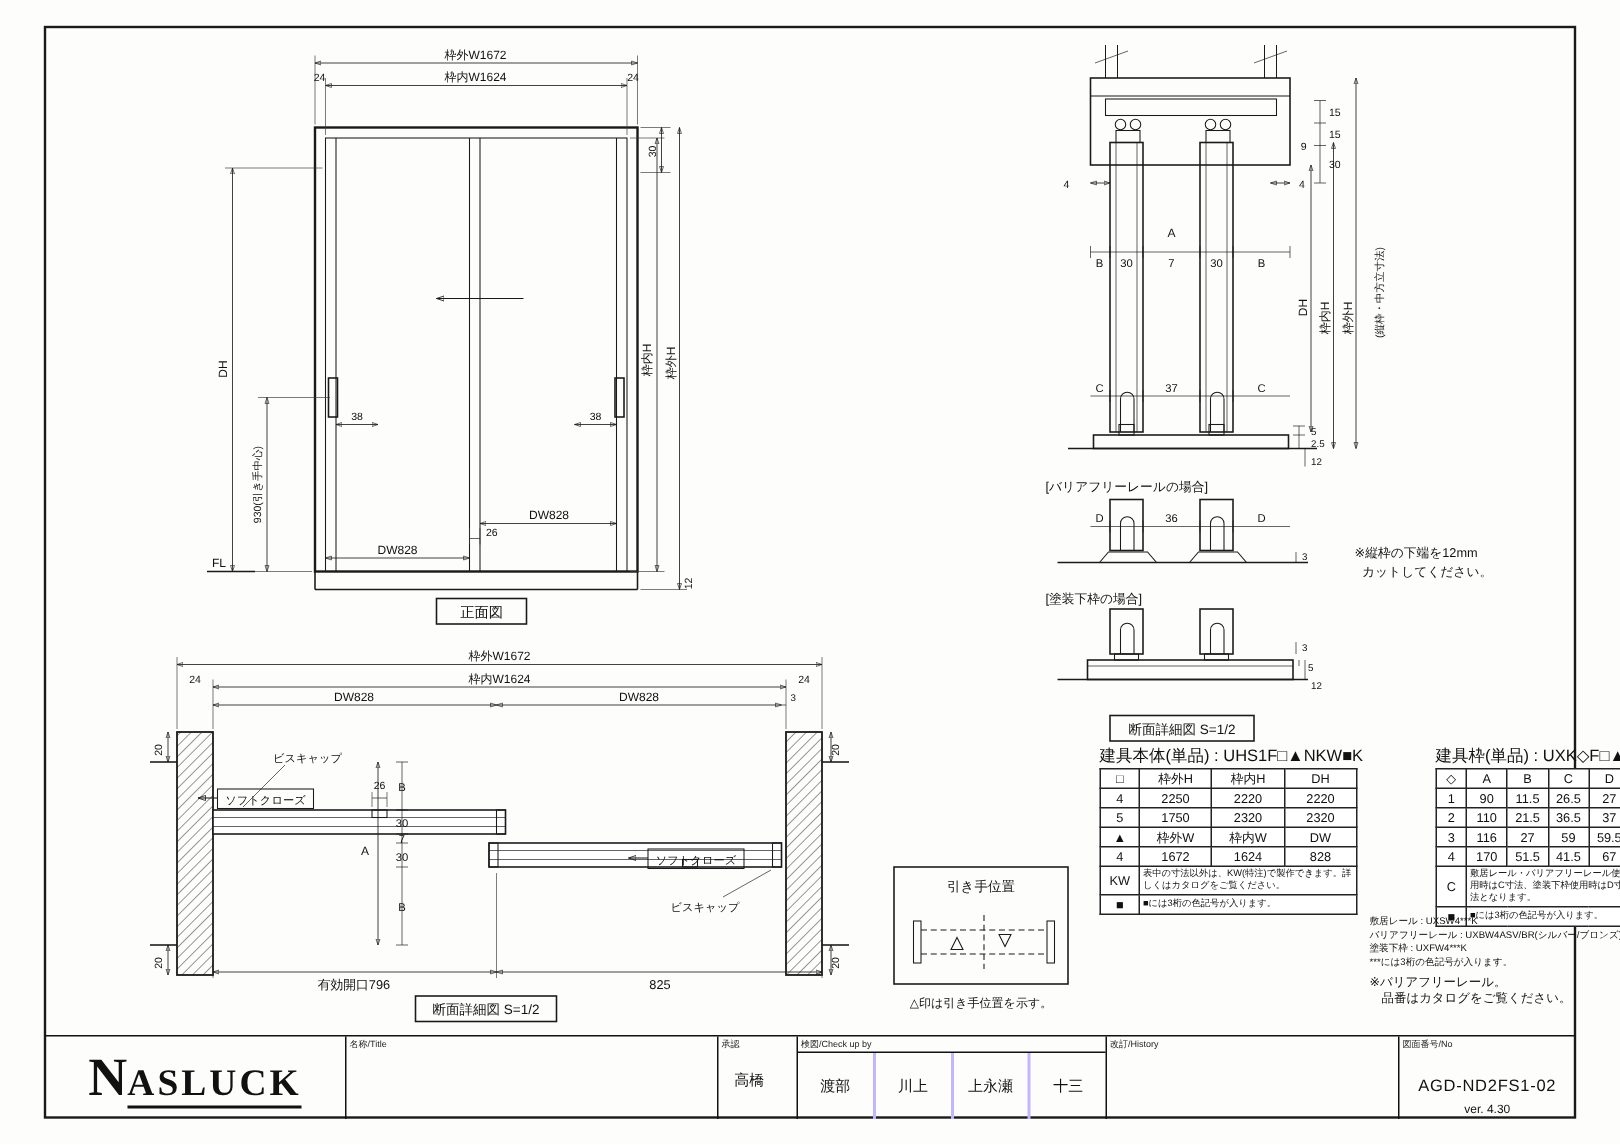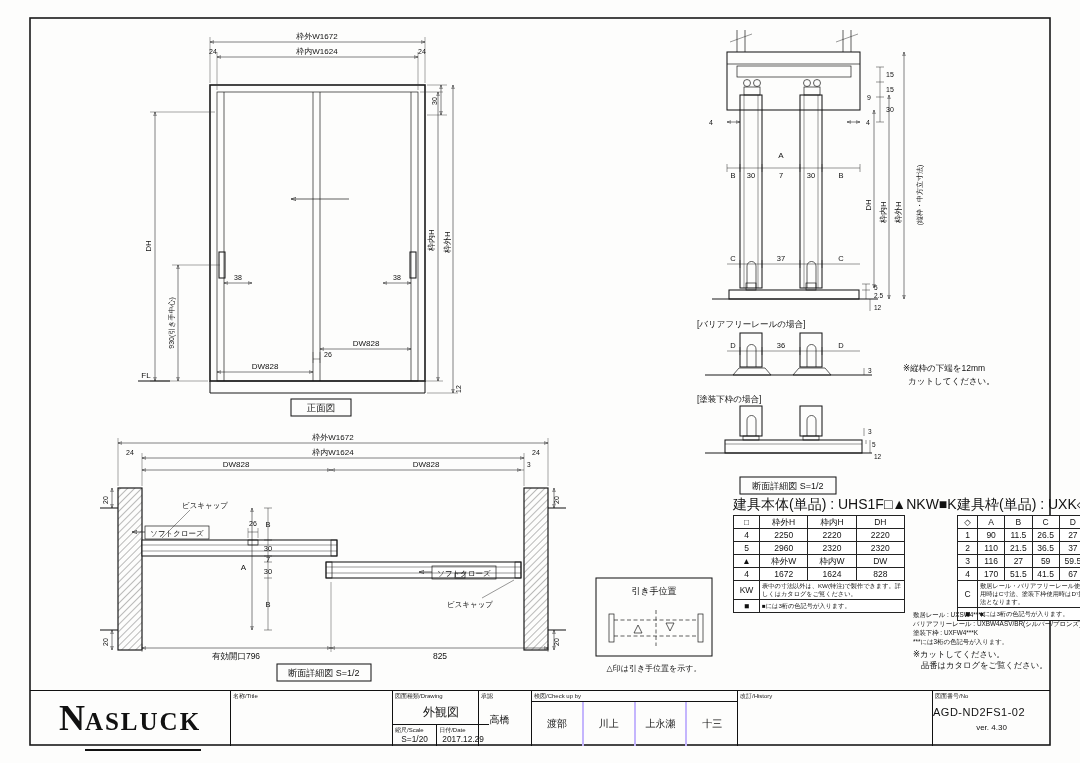--- a/index.html
+++ b/index.html
@@ -14,49 +14,49 @@
   .me{stroke-width:0.7; marker-end:url(#ar);}
   .dash{stroke-dasharray:4 2.5; stroke-width:0.7;}
   .fillw{fill:#fff;}
   .hatchf{fill:url(#hatch); stroke-width:1.2;}
   svg text { fill:#111; stroke:none; text-anchor:middle; font-size:8px;
              font-family:"Liberation Sans","DejaVu Sans",sans-serif; }
   .f65{font-size:6.5px}.f7{font-size:7px}.f75{font-size:7.5px}.f8{font-size:8px}
   .f85{font-size:8.5px}.f9{font-size:9px}.f95{font-size:9.5px}
   .ta-s{text-anchor:start}.ta-e{text-anchor:end}
   .abs{position:absolute;}
-  .tbl-title{font-size:14px; margin-bottom:1px; white-space:nowrap;}
+  .tbl-title{font-size:11px; margin-bottom:1px; white-space:nowrap;}
   .dtable{border-collapse:collapse; table-layout:fixed; width:100%; background:#fff;}
   .dtable td{border:1px solid #222; font-size:8.5px; text-align:center; height:13px;
              padding:0 1px; line-height:1.05; overflow:hidden;}
   .dtable td.tiny{font-size:6.2px; text-align:left; line-height:1.3; padding:1px 2px; height:auto;}
   .pn{font-size:6.4px; line-height:9px; white-space:nowrap;}
   .pn2{font-size:8.3px; line-height:11px; white-space:nowrap;}
   #tblock{border-top:1.5px solid #111;}
   .tb-cell{position:absolute; top:0; height:55px; border-left:1px solid #111;}
   .tb-cell.first{border-left:none;}
   .tb-label{position:absolute; top:1px; left:2px; font-size:6px; white-space:nowrap; color:#222;}
   .tb-label2{position:absolute; top:1px; left:2px; font-size:6px; white-space:nowrap; color:#222;}
   .logo{text-align:center; margin-top:9px; font-family:"Liberation Serif","DejaVu Serif",serif; font-weight:bold;}
   .ln{font-size:36px; line-height:36px;}
-  .lr{font-size:25px; letter-spacing:2px; border-bottom:2.5px solid #111; padding-bottom:14px;}
+  .lr{font-size:25px; letter-spacing:2px; border-bottom:2.5px solid #111; padding-bottom:1px;}
   .nm-grp{text-align:center; font-size:8.3px; line-height:12px;}
   .nm-top{margin-top:6px; border-bottom:1px solid #111; padding-bottom:1px;}
   .nm-bot{padding-top:1px;}
   .dw-val{text-align:center; font-size:12px; margin-top:13px;}
   .dw-sub{position:absolute; bottom:0; left:0; right:0; height:22px; border-top:1px solid #111; display:flex;}
   .dw-sc{flex:1; position:relative;}
   .dw-dt{flex:1.2; border-left:1px solid #111; position:relative;}
   .dw-v{text-align:center; margin-top:9px; font-size:8.3px;}
   .ap-val{text-align:center; margin-top:22px; font-size:10px;}
   .chk-head{height:11px; border-bottom:1px solid #111; position:relative;}
   .chk-names{display:flex; height:44px;justify-content:center;}
   .chk{flex:1; border-left:2px solid #c4b5fd; text-align:center; padding-top:15px; font-size:10px;}
   .chk.first{border-left:none;}
-  .no-val{text-align:left; margin-top:15px; font-size:11px; letter-spacing:0.5px;}
+  .no-val{text-align:center; margin-top:27px; font-size:11px; letter-spacing:0.5px;}
   .no-ver{text-align:center; margin-top:5px; font-size:8px;}
 </style>
 </head>
 <body>
 
 <div id="stage">
 
 <svg width="1080" height="763" viewBox="0 0 1080 763">
   <defs>
     <marker id="ar" viewBox="0 0 10 10" refX="9.5" refY="5" markerWidth="8" markerHeight="8" orient="auto-start-reverse">
@@ -363,21 +363,21 @@
       <td>DH</td>
     </tr>
     <tr>
       <td>4</td>
       <td>2250</td>
       <td>2220</td>
       <td>2220</td>
     </tr>
     <tr>
       <td>5</td>
-      <td>2960</td>
+      <td>1750</td>
       <td>2320</td>
       <td>2320</td>
     </tr>
     <tr>
       <td>▲</td>
       <td>枠外W</td>
       <td>枠内W</td>
       <td>DW</td>
     </tr>
     <tr>
@@ -454,44 +454,30 @@
     </tr>
   </tbody>
       </table>
 </div>
 
 <div class="abs" style="left:913px; top:610px; width:140px;">
   <div class="pn">敷居レール : UXSW4***K</div>
   <div class="pn">バリアフリーレール : UXBW4ASV/BR(シルバー/ブロンズ)</div>
   <div class="pn">塗装下枠 : UXFW4***K</div>
   <div class="pn">***には3桁の色記号が入ります。</div>
-  <div class="pn2" style="margin-top:3px;">※カットしてください。</div>
+  <div class="pn2" style="margin-top:3px;">※バリアフリーレール。</div>
   <div class="pn2" style="padding-left:8px;">品番はカタログをご覧ください。</div>
 </div>
 
 <div id="tblock" class="abs" style="left:30px; top:690px; width:1020px; height:55px;">
   <div class="tb-cell first" style="left:0; width:200px;">
     <div class="logo"><span class="ln">N</span><span class="lr">ASLUCK</span></div>
   </div>
   <div class="tb-cell" style="left:200px; width:162px;">
     <span class="tb-label">名称/Title</span>
-  </div>
-  <div class="tb-cell" style="left:362px; width:97px;">
-    <span class="tb-label">図面種類/Drawing</span>
-    <div class="dw-val">外観図</div>
-    <div class="dw-sub">
-      <div class="dw-sc">
-        <span class="tb-label2">縮尺/Scale</span>
-        <div class="dw-v">S=1/20</div>
-      </div>
-      <div class="dw-dt">
-        <span class="tb-label2">日付/Date</span>
-        <div class="dw-v">2017.12.29</div>
-      </div>
-    </div>
   </div>
   <div class="tb-cell" style="left:448px; width:42px;">
     <span class="tb-label">承認</span>
     <div class="ap-val">高橋</div>
   </div>
   <div class="tb-cell" style="left:501px; width:206px;">
     <div class="chk-head">
           <span class="tb-label">検図/Check up by</span>
         </div>
     <div class="chk-names">

